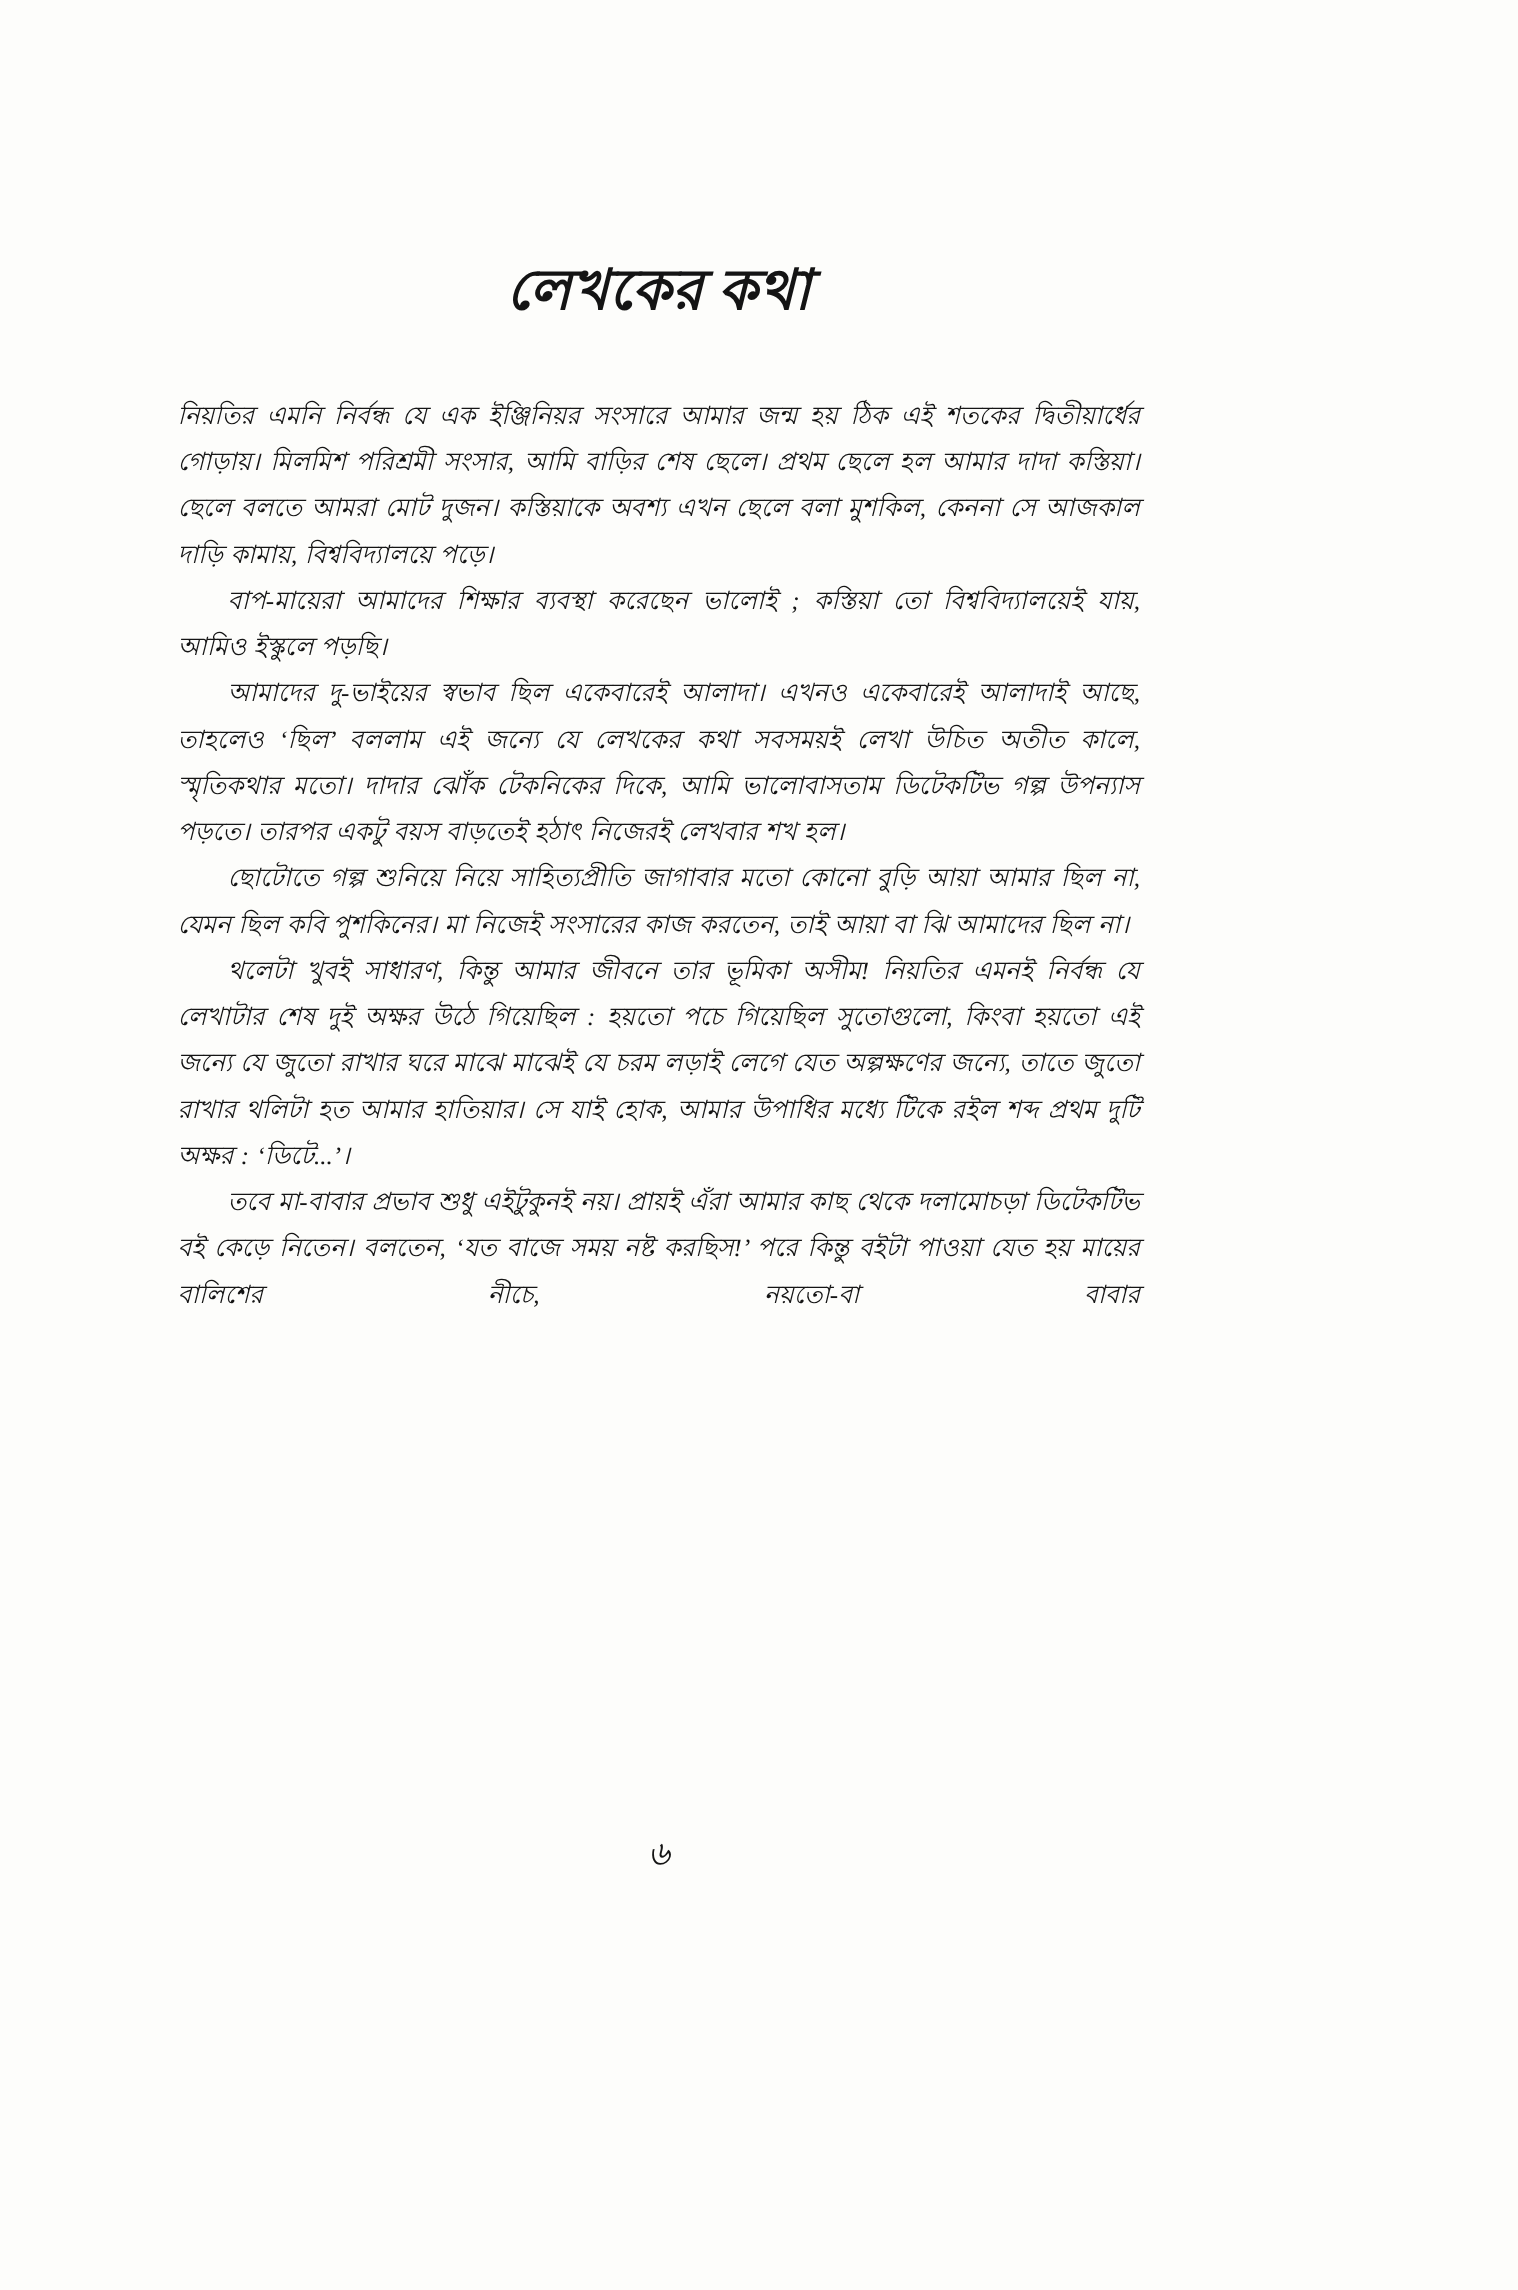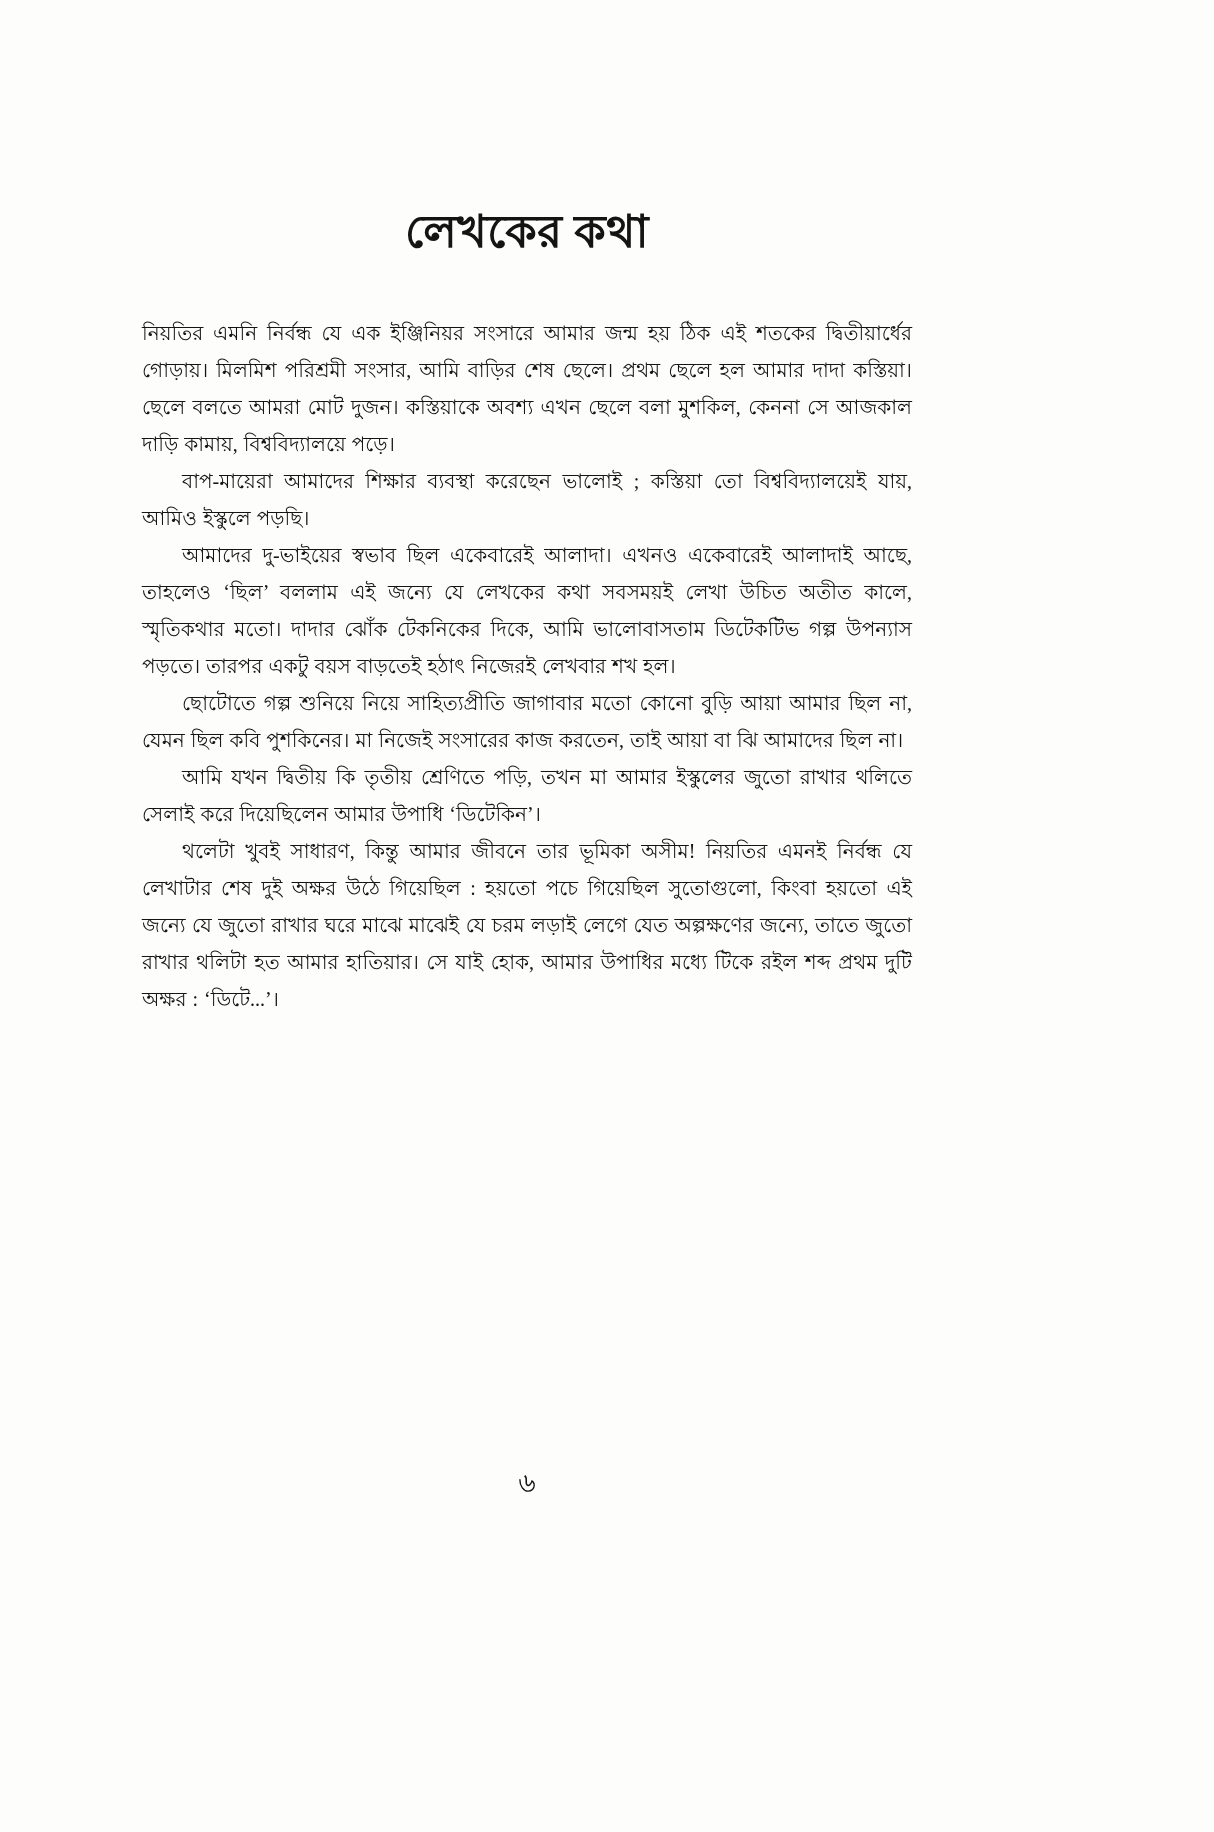--- a/index.html
+++ b/index.html
@@ -15,20 +15,21 @@
       position: relative;
       overflow: hidden;
     }
     .scan-page {
       position: absolute;
       left: 0;
       top: 0;
       width: 1214px;
       height: 1832px;
       background: #fdfdfb;
+      font-style: italic;
     }
     .content {
       position: absolute;
       left: 142px;
       top: 205px;
       width: 770px;
     }
     .title {
       margin: 0 0 56px 0;
       text-align: center;
@@ -65,18 +66,18 @@
 <body>
 
 <div class="scan-page">
   <div class="content">
     <h1 class="title">লেখকের কথা</h1>
     <div class="body-text">
         <p class="">নিয়তির এমনি নির্বন্ধ যে এক ইঞ্জিনিয়র সংসারে আমার জন্ম হয় ঠিক এই শতকের দ্বিতীয়ার্ধের গোড়ায়। মিলমিশ পরিশ্রমী সংসার, আমি বাড়ির শেষ ছেলে। প্রথম ছেলে হল আমার দাদা কস্তিয়া। ছেলে বলতে আমরা মোট দুজন। কস্তিয়াকে অবশ্য এখন ছেলে বলা মুশকিল, কেননা সে আজকাল দাড়ি কামায়, বিশ্ববিদ্যালয়ে পড়ে।</p>
         <p class="indent">বাপ-মায়েরা আমাদের শিক্ষার ব্যবস্থা করেছেন ভালোই ; কস্তিয়া তো বিশ্ববিদ্যালয়েই যায়, আমিও ইস্কুলে পড়ছি।</p>
         <p class="indent">আমাদের দু-ভাইয়ের স্বভাব ছিল একেবারেই আলাদা। এখনও একেবারেই আলাদাই আছে, তাহলেও ‘ছিল’ বললাম এই জন্যে যে লেখকের কথা সবসময়ই লেখা উচিত অতীত কালে, স্মৃতিকথার মতো। দাদার ঝোঁক টেকনিকের দিকে, আমি ভালোবাসতাম ডিটেকটিভ গল্প উপন্যাস পড়তে। তারপর একটু বয়স বাড়তেই হঠাৎ নিজেরই লেখবার শখ হল।</p>
         <p class="indent">ছোটোতে গল্প শুনিয়ে নিয়ে সাহিত্যপ্রীতি জাগাবার মতো কোনো বুড়ি আয়া আমার ছিল না, যেমন ছিল কবি পুশকিনের। মা নিজেই সংসারের কাজ করতেন, তাই আয়া বা ঝি আমাদের ছিল না।</p>
-        <p class="indent">আমি যখন দ্বিতীয় কি তৃতীয় শ্রেণিতে পড়ি, তখন মা আমার ইস্কুলের জুতো রাখার থলিতে সেলাই করে দিয়েছিলেন আমার উপাধি ‘ডিটেকিন’।</p>
         <p class="indent">থলেটা খুবই সাধারণ, কিন্তু আমার জীবনে তার ভূমিকা অসীম! নিয়তির এমনই নির্বন্ধ যে লেখাটার শেষ দুই অক্ষর উঠে গিয়েছিল : হয়তো পচে গিয়েছিল সুতোগুলো, কিংবা হয়তো এই জন্যে যে জুতো রাখার ঘরে মাঝে মাঝেই যে চরম লড়াই লেগে যেত অল্পক্ষণের জন্যে, তাতে জুতো রাখার থলিটা হত আমার হাতিয়ার। সে যাই হোক, আমার উপাধির মধ্যে টিকে রইল শব্দ প্রথম দুটি অক্ষর : ‘ডিটে...’।</p>
+        <p class="indent cont">তবে মা-বাবার প্রভাব শুধু এইটুকুনই নয়। প্রায়ই এঁরা আমার কাছ থেকে দলামোচড়া ডিটেকটিভ বই কেড়ে নিতেন। বলতেন, ‘যত বাজে সময় নষ্ট করছিস!’ পরে কিন্তু বইটা পাওয়া যেত হয় মায়ের বালিশের নীচে, নয়তো-বা বাবার</p>
       </div>
   </div>
   <div class="page-number">৬</div>
 </div>
 
 </body></html>

